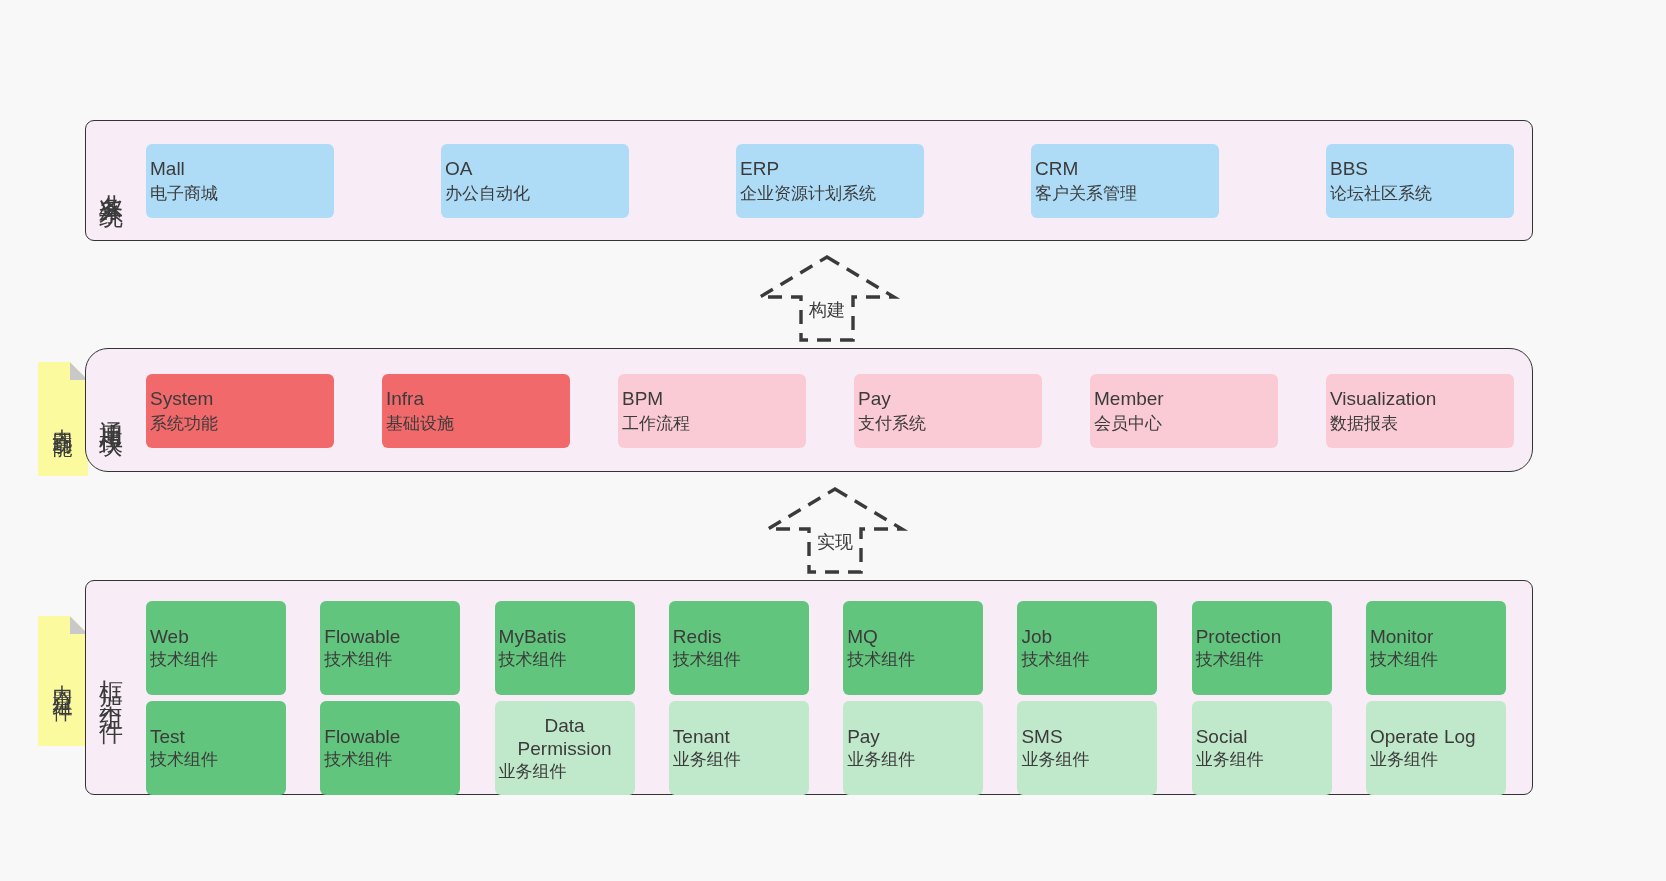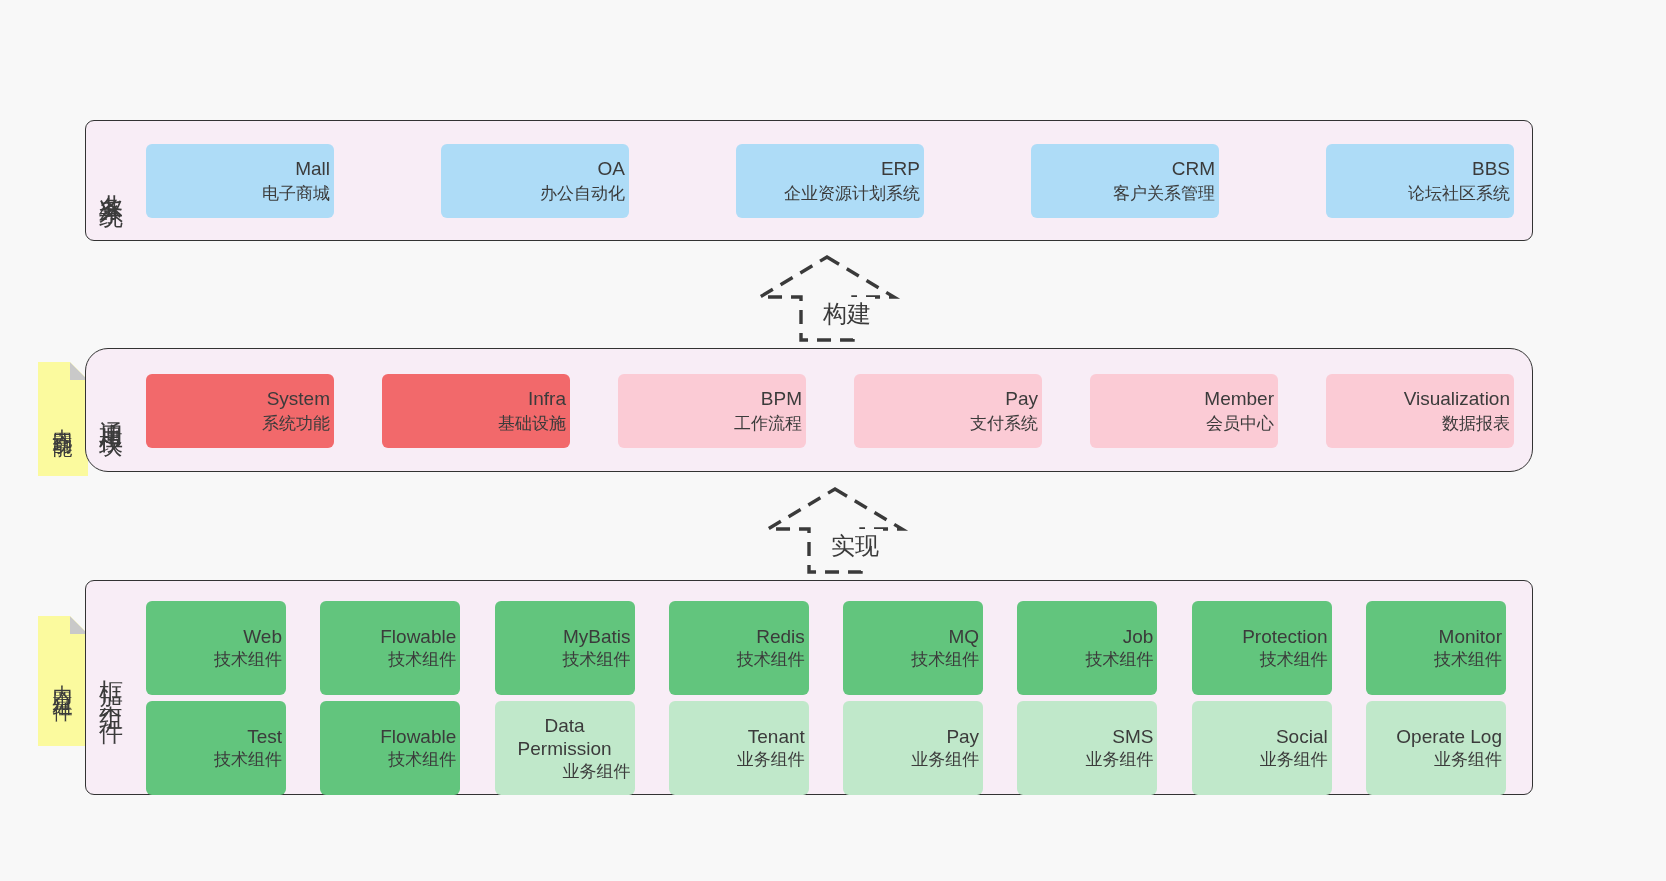--- a/index.html
+++ b/index.html
@@ -26,21 +26,21 @@
   #panel-modules .side-label{letter-spacing:4px;}
   #panel-components .side-label{letter-spacing:14px;}
 
   
   .boxes{position:absolute;left:60px;display:flex;justify-content:space-between;}
   #boxes-business{top:23px;width:1368px;}
   #boxes-modules{top:25px;width:1368px;}
   #boxes-row1{top:20px;width:1360px;}
   #boxes-row2{top:120px;width:1360px;}
 
-  .box{border-radius:6px;display:flex;flex-direction:column;align-items:flex-end;
+  .box{border-radius:6px;display:flex;flex-direction:column;align-items:flex-start;
     justify-content:center;text-align:center;box-sizing:border-box;padding:2px 4px;}
   .wide .box{width:188px;height:74px;}
   .narrow .box{width:140px;height:94px;}
   .bt{font-size:19px;line-height:25px;}
   .bs{font-size:17px;line-height:25px;}
   .narrow .bt{line-height:23px;}
   .narrow .bs{line-height:23px;}
   .box.blue{background:var(--blue);}
   .box.red{background:var(--red);}
   .box.pink{background:var(--pink);}
@@ -60,21 +60,21 @@
   #note-components{top:616px;width:50px;height:130px;}
   #note-components .note-text{letter-spacing:6px;}
 
   
   .arrow{position:absolute;width:140px;height:88px;z-index:1;}
   #arrow-build{left:757px;top:255px;}
   #arrow-implement{left:765px;top:487px;}
   .arrow svg{position:absolute;inset:0;overflow:visible;}
   .arrow path{fill:none;stroke:#3a3a3a;stroke-width:3.4;stroke-dasharray:14 9;}
   .arrow-label{position:absolute;left:50%;top:42px;transform:translateX(-50%);
-    background:var(--page_bg);padding:1px 4px;font-size:24px;color:var(--text);white-space:nowrap;margin-left:20px;}
+    background:var(--page_bg);padding:1px 4px;font-size:18px;color:var(--text);white-space:nowrap;}
 </style>
 </head>
 <body>
 
 <div class="canvas">
 
   <div class="sticky" id="note-features">
     <div class="fold"></div>
     <span class="note-text">内置功能</span>
   </div>

